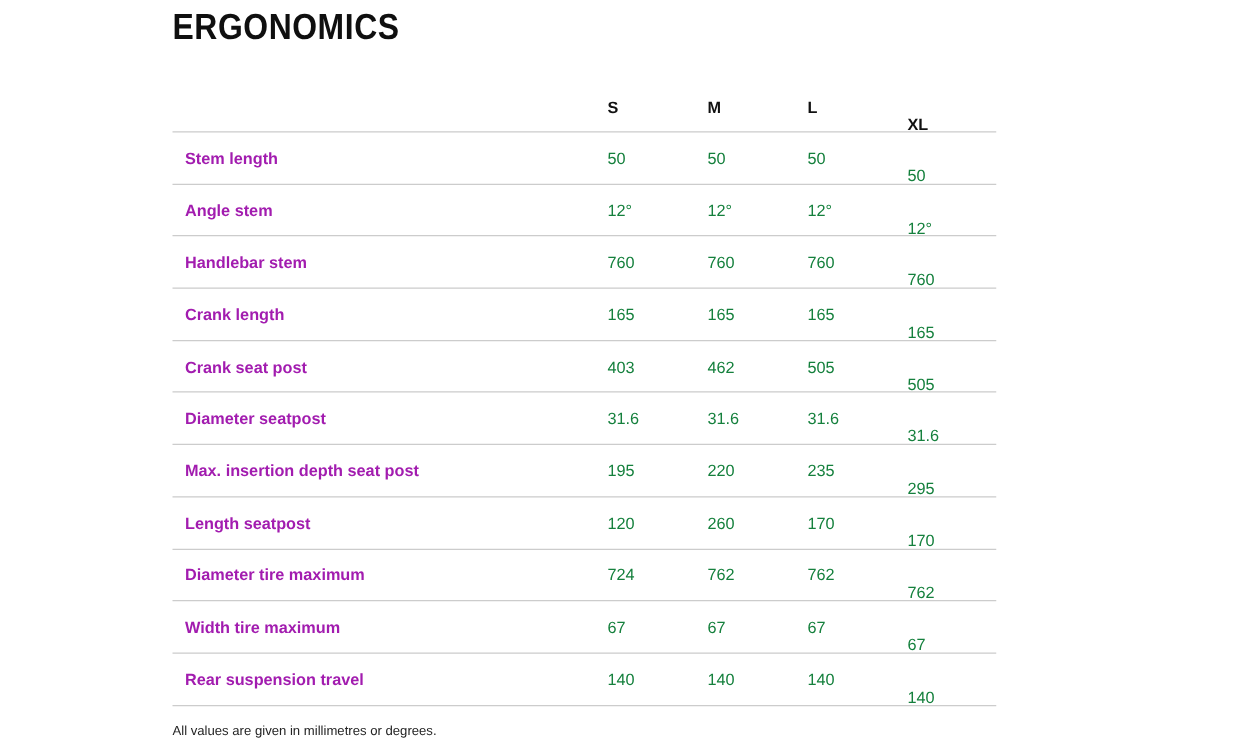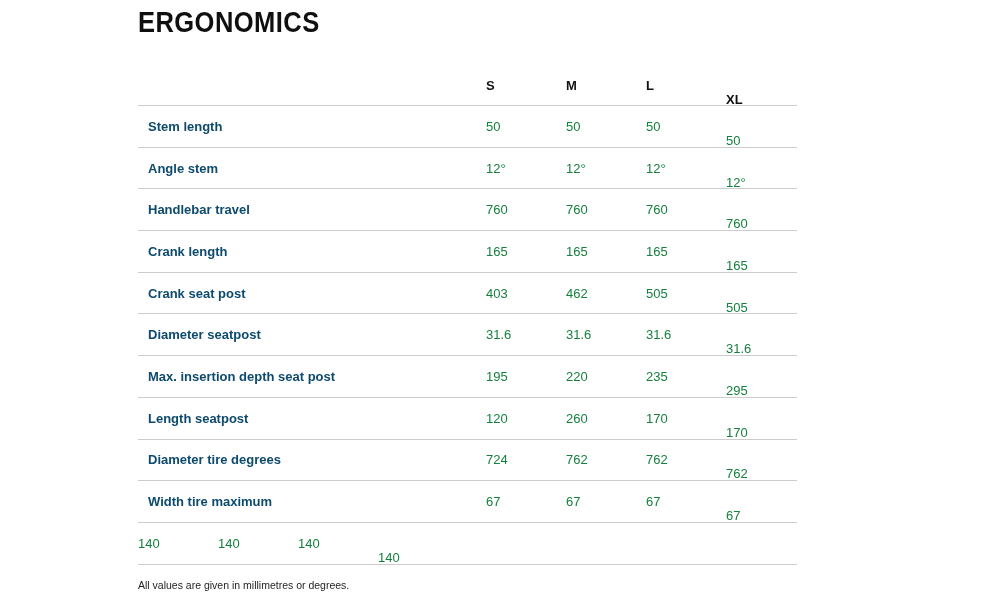--- a/index.html
+++ b/index.html
@@ -43,21 +43,21 @@
   }
   .header-row {
     height: 41px;
   }
   .label-cell {
     width: 348px;
     box-sizing: border-box;
     padding-left: 10px;
     font-size: 13px;
     font-weight: 700;
-    color: #0c4a6e;
+    color: #a21caf;
   }
   .value-cell {
     width: 80px;
     font-size: 13px;
     font-weight: 400;
     color: #15803d;
   }
   .value-cell:last-child {
     width: 71px;
     margin-top: 28px;
@@ -101,21 +101,21 @@
           <div class="value-cell">50</div>
         </div>
         <div class="row">
           <div class="label-cell">Angle stem</div>
           <div class="value-cell">12°</div>
           <div class="value-cell">12°</div>
           <div class="value-cell">12°</div>
           <div class="value-cell">12°</div>
         </div>
         <div class="row">
-          <div class="label-cell">Handlebar travel</div>
+          <div class="label-cell">Handlebar stem</div>
           <div class="value-cell">760</div>
           <div class="value-cell">760</div>
           <div class="value-cell">760</div>
           <div class="value-cell">760</div>
         </div>
         <div class="row">
           <div class="label-cell">Crank length</div>
           <div class="value-cell">165</div>
           <div class="value-cell">165</div>
           <div class="value-cell">165</div>
@@ -143,34 +143,35 @@
           <div class="value-cell">295</div>
         </div>
         <div class="row">
           <div class="label-cell">Length seatpost</div>
           <div class="value-cell">120</div>
           <div class="value-cell">260</div>
           <div class="value-cell">170</div>
           <div class="value-cell">170</div>
         </div>
         <div class="row">
-          <div class="label-cell">Diameter tire degrees</div>
+          <div class="label-cell">Diameter tire maximum</div>
           <div class="value-cell">724</div>
           <div class="value-cell">762</div>
           <div class="value-cell">762</div>
           <div class="value-cell">762</div>
         </div>
         <div class="row">
           <div class="label-cell">Width tire maximum</div>
           <div class="value-cell">67</div>
           <div class="value-cell">67</div>
           <div class="value-cell">67</div>
           <div class="value-cell">67</div>
         </div>
         <div class="row">
+          <div class="label-cell">Rear suspension travel</div>
           <div class="value-cell">140</div>
           <div class="value-cell">140</div>
           <div class="value-cell">140</div>
           <div class="value-cell">140</div>
         </div>
       </div>
 
   </div>
 
   <div class="footnote">All values are given in millimetres or degrees.</div>

